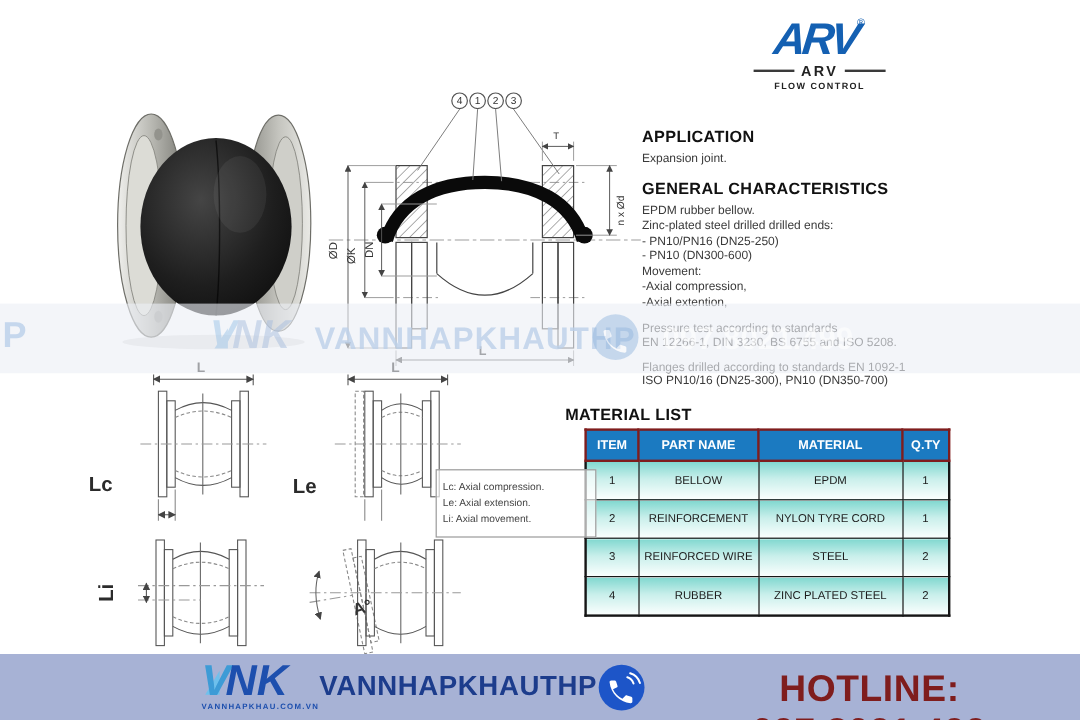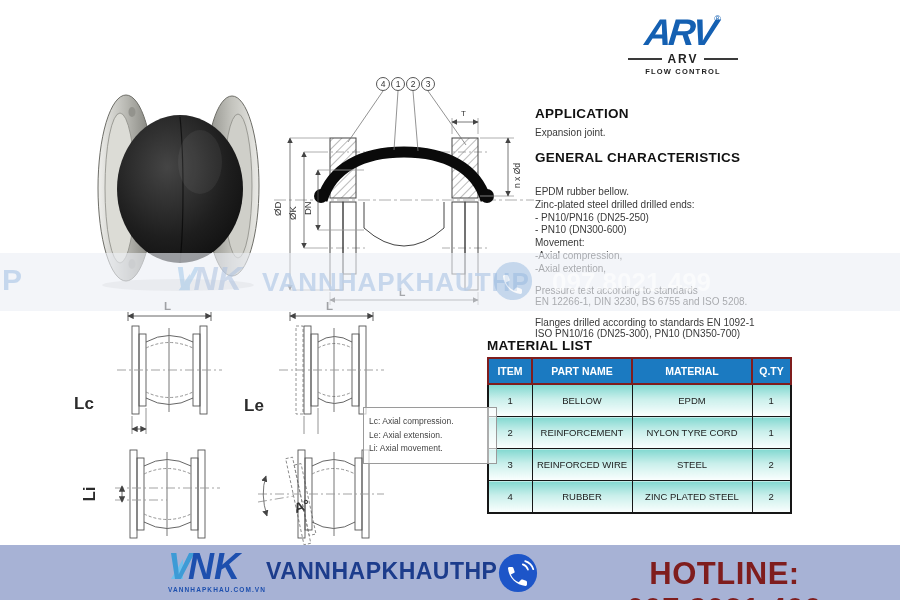--- a/index.html
+++ b/index.html
@@ -27,21 +27,21 @@
   
   table.mat{border-collapse:collapse;border:2px solid #161616;}
   table.mat th{background:#1b7ac1;color:#fff;font-size:10.5px;font-weight:bold;
                border:2px solid #7f1d1d;height:24px;padding:0 3px;}
   table.mat td{border:1px solid #161616;height:31px;text-align:center;font-size:9.5px;color:#1d1d1d;
                background:linear-gradient(to bottom,#82d8d0 0%,#c9efeb 45%,#fbfffe 100%);padding:0 2px;}
   .c-item{width:36px}.c-part{width:92px}.c-mat{width:112px}.c-qty{width:31px}
 
   
   .sk-label{font-size:17px;font-weight:bold;color:#2b2b2b;}
-  .legend{left:363px;top:407px;width:122px;border:1px solid #9a9a9a;background:rgba(255,255,255,.65);
+  .legend{left:363px;top:391px;width:122px;border:1px solid #9a9a9a;background:rgba(255,255,255,.65);
           padding:7px 5px;font-size:8.5px;color:#444;line-height:1.6;}
 
   
   .wm-band{left:0;top:253px;width:900px;height:58px;background:rgba(235,239,245,.62);z-index:5;}
   .wm-p{left:2px;top:10px;font-size:30px;font-weight:bold;color:rgba(185,208,234,.8);}
   .wm-brand{left:262px;top:14px;font-size:26px;font-weight:bold;letter-spacing:1px;
             color:rgba(188,208,232,.8);}
   .wm-phone-num{left:552px;top:14px;font-size:26px;font-weight:bold;color:rgba(255,255,255,.55);}
   .wm-logo{left:175px;top:6px;opacity:.5;}
   .wm-phone-ic{left:492px;top:7px;opacity:.45;}
@@ -191,39 +191,39 @@
       <text font-size="8" x="193" y="66">T</text>
       <text font-size="8.5" transform="rotate(-90 252 138)" x="252" y="138">n x Ød</text>
       <text font-size="10.5" font-weight="bold" x="131" y="246">L</text>
     </g>
   </svg>
 
   <div class="abs h-sec" style="left:535px;top:106px;">APPLICATION</div>
   <div class="abs body-sm" style="left:535px;top:127px;">Expansion joint.</div>
 
   <div class="abs h-sec" style="left:535px;top:150px;">GENERAL CHARACTERISTICS</div>
-  <div class="abs" style="left:535px;top:186px;width:330px;">
+  <div class="abs" style="left:535px;top:170px;width:330px;">
       <div class="gen-line">EPDM rubber bellow.</div>
       <div class="gen-line">Zinc-plated steel drilled drilled ends:</div>
       <div class="gen-line">- PN10/PN16 (DN25-250)</div>
       <div class="gen-line">- PN10 (DN300-600)</div>
       <div class="gen-line">Movement:</div>
       <div class="gen-line">-Axial compression,</div>
       <div class="gen-line">-Axial extention,</div>
       <div class="gen-note">
         <div>Pressure test according to standards</div>
         <div>EN 12266-1, DIN 3230, BS 6755 and ISO 5208.</div>
       </div>
       <div class="gen-note">
         <div>Flanges drilled according to standards EN 1092-1</div>
         <div>ISO PN10/16 (DN25-300), PN10 (DN350-700)</div>
       </div>
     </div>
 
-  <div class="abs h-sec" style="left:487px;top:338px;">MATERIAL LIST</div>
+  <div class="abs h-sec" style="left:471px;top:338px;">MATERIAL LIST</div>
   <table class="mat abs" style="left:487px;top:357px;">
     <thead>
       <tr>
         <th class="c-item">ITEM</th>
         <th class="c-part">PART NAME</th>
         <th class="c-mat">MATERIAL</th>
         <th class="c-qty">Q.TY</th>
       </tr>
     </thead>
     <tbody>

